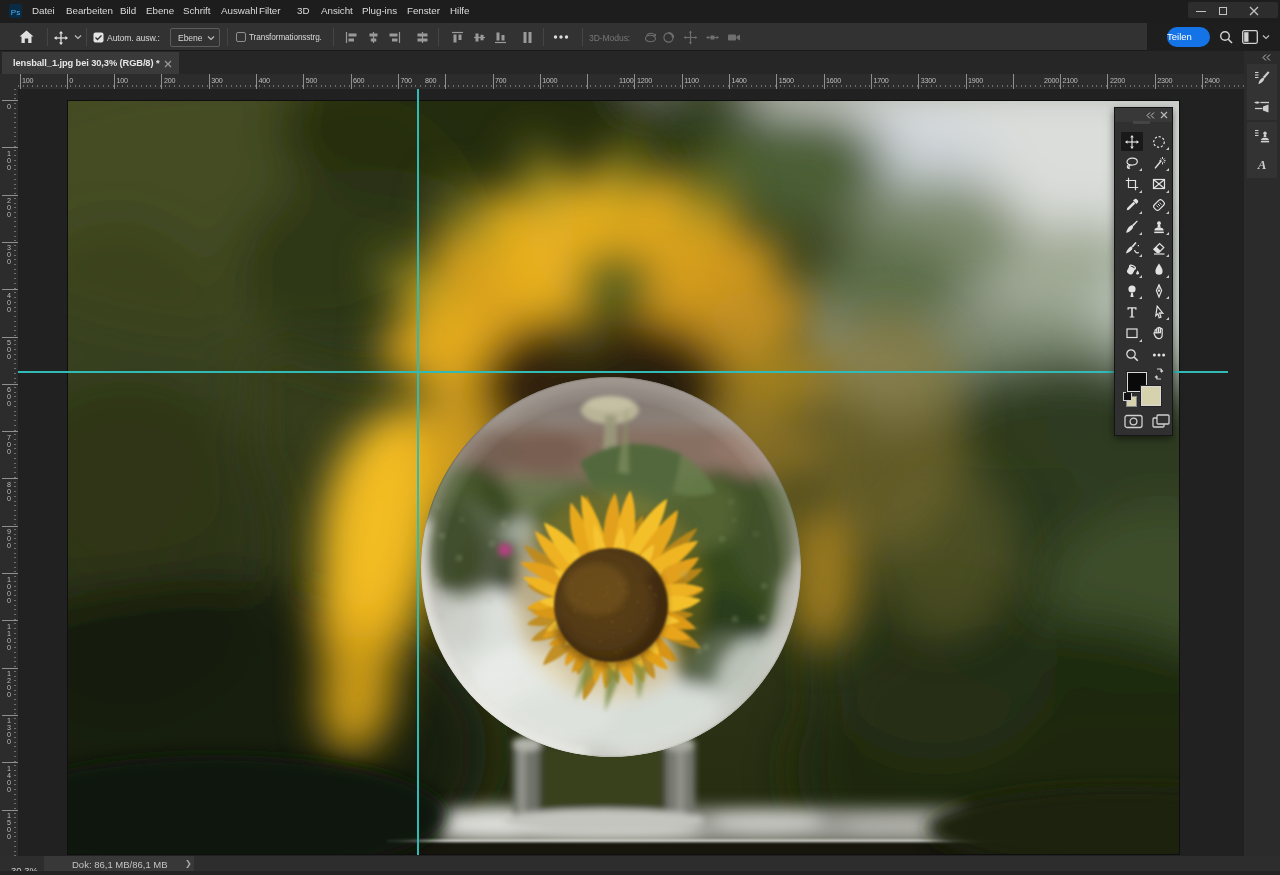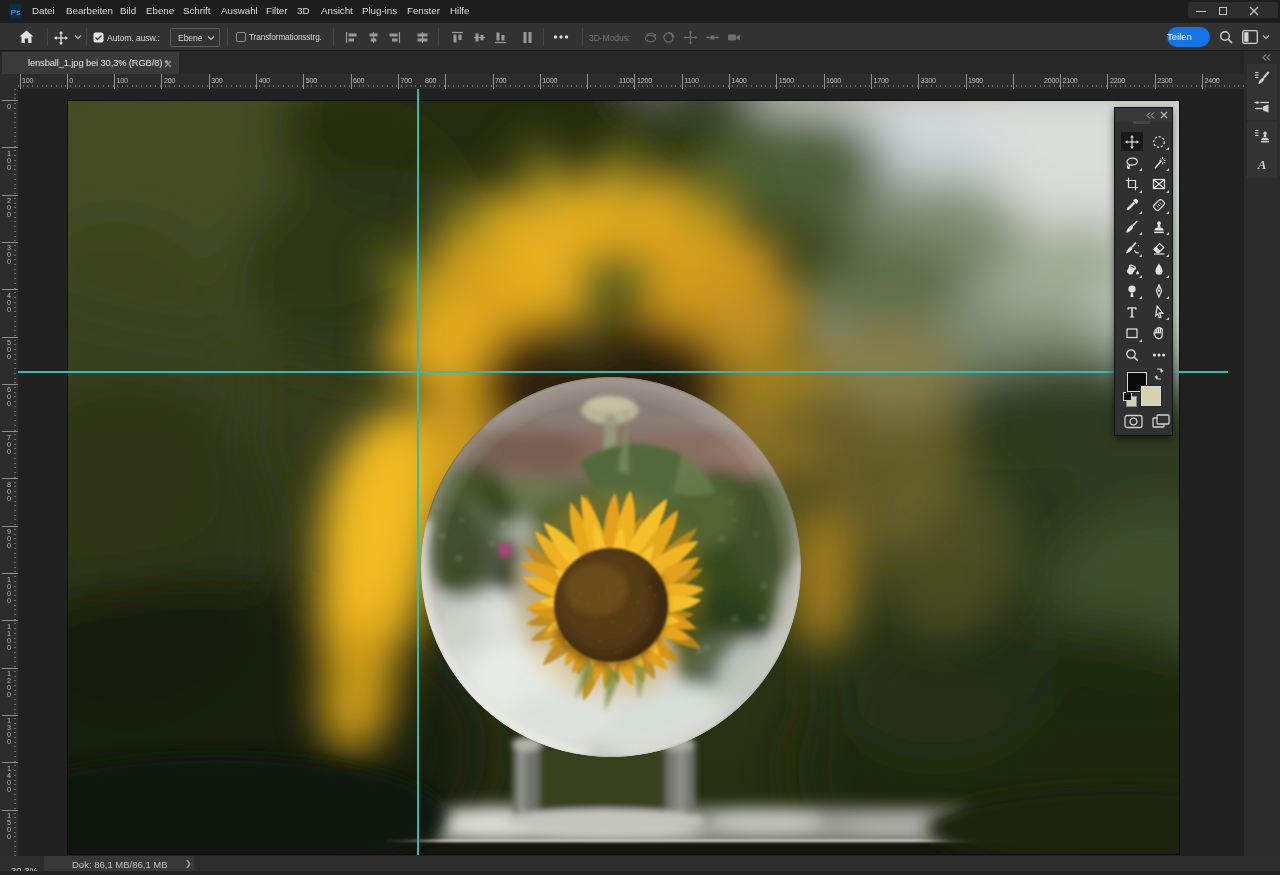--- a/index.html
+++ b/index.html
@@ -1,24 +1,24 @@
 <!DOCTYPE html>
 <html><head><meta charset="utf-8">
 <style>
 *{margin:0;padding:0;box-sizing:border-box}
 html,body{width:1280px;height:875px;overflow:hidden;background:#1e1e1e;
   font-family:"Liberation Sans",sans-serif;-webkit-font-smoothing:antialiased}
 .ab{position:absolute}
 #menubar{position:absolute;left:0;top:0;width:1280px;height:23px;background:#1d1d1d}
 .mi{position:absolute;top:5px;font-size:9.8px;color:#dadada;letter-spacing:-0.05px}
-#optbar{position:absolute;left:0;top:23px;width:1280px;height:28px;background:#323232;border-bottom:1px solid #191919}
+#optbar{position:absolute;left:0;top:23px;width:1147px;height:28px;background:#323232;border-bottom:1px solid #191919}
 .sep{position:absolute;top:5px;width:1px;height:18px;background:#454545}
 .otx{position:absolute;font-size:8.6px;color:#d8d8d8;letter-spacing:-0.1px}
 #tabbar{position:absolute;left:0;top:51px;width:1244px;height:23px;background:#262626}
-#tab{position:absolute;left:2px;top:1px;width:177px;height:22px;background:#3a3a3a;color:#e6e6e6;font-size:9.3px;font-weight:normal;line-height:22px;padding-left:26px;letter-spacing:-0.1px}
+#tab{position:absolute;left:2px;top:1px;width:177px;height:22px;background:#3a3a3a;color:#e6e6e6;font-size:9.3px;font-weight:bold;line-height:22px;padding-left:11px;letter-spacing:-0.1px}
 #rulertop{position:absolute;left:18px;top:74px;width:1226px;height:15px;background:#2c2c2c;overflow:hidden;
   background-image:repeating-linear-gradient(to right,#6e6e6e 0,#6e6e6e 1px,transparent 1px,transparent 4.73px);
   background-size:100% 2px;background-position:0 11px;background-repeat:no-repeat}
 .tkv{position:absolute;top:0;width:1px;height:15px;background:#8f8f8f}
 .tkl{position:absolute;top:1.5px;font-size:7.2px;color:#bdbdbd;letter-spacing:-0.25px}
 #rulerleft{position:absolute;left:0;top:89px;width:18px;height:767px;background:#2c2c2c;overflow:hidden;
   background-image:repeating-linear-gradient(to bottom,#6e6e6e 0,#6e6e6e 1px,transparent 1px,transparent 4.73px);
   background-size:2px 100%;background-position:14px 0;background-repeat:no-repeat}
 .tkh{position:absolute;left:2px;width:16px;height:1px;background:#8f8f8f}
 .tkvl{position:absolute;left:7px;font-size:7.2px;line-height:7px;color:#bdbdbd}
@@ -42,21 +42,21 @@
   <svg class="ab" style="left:9px;top:4px" width="13" height="14">
       <rect width="13" height="14" rx="2" fill="#0a2b46"></rect>
       <text x="6.5" y="10.5" font-size="8" fill="#4cb4f5" text-anchor="middle" font-family="Liberation Sans">Ps</text>
     </svg>
   <span class="mi" style="left:32px">Datei</span>
   <span class="mi" style="left:66px">Bearbeiten</span>
   <span class="mi" style="left:120px">Bild</span>
   <span class="mi" style="left:146px">Ebene</span>
   <span class="mi" style="left:183px">Schrift</span>
   <span class="mi" style="left:221px">Auswahl</span>
-  <span class="mi" style="left:266px">Filter</span>
+  <span class="mi" style="left:259px">Filter</span>
   <span class="mi" style="left:297px">3D</span>
   <span class="mi" style="left:321px">Ansicht</span>
   <span class="mi" style="left:362px">Plug-ins</span>
   <span class="mi" style="left:407px">Fenster</span>
   <span class="mi" style="left:450px">Hilfe</span>
   <div class="ab" style="left:1188px;top:2px;width:90px;height:16px;background:#2d2d2d;border-radius:2px"></div>
   <div class="ab" style="left:1196px;top:11px;width:10px;height:1.4px;background:#c2c2c2"></div>
   <div class="ab" style="left:1219px;top:7px;width:8px;height:8px;border:1.3px solid #c2c2c2"></div>
   <svg class="ab" style="left:1249px;top:6px" width="10" height="10">
       <path d="M1 1 L9 9 M9 1 L1 9" stroke="#c2c2c2" stroke-width="1.3"></path>

